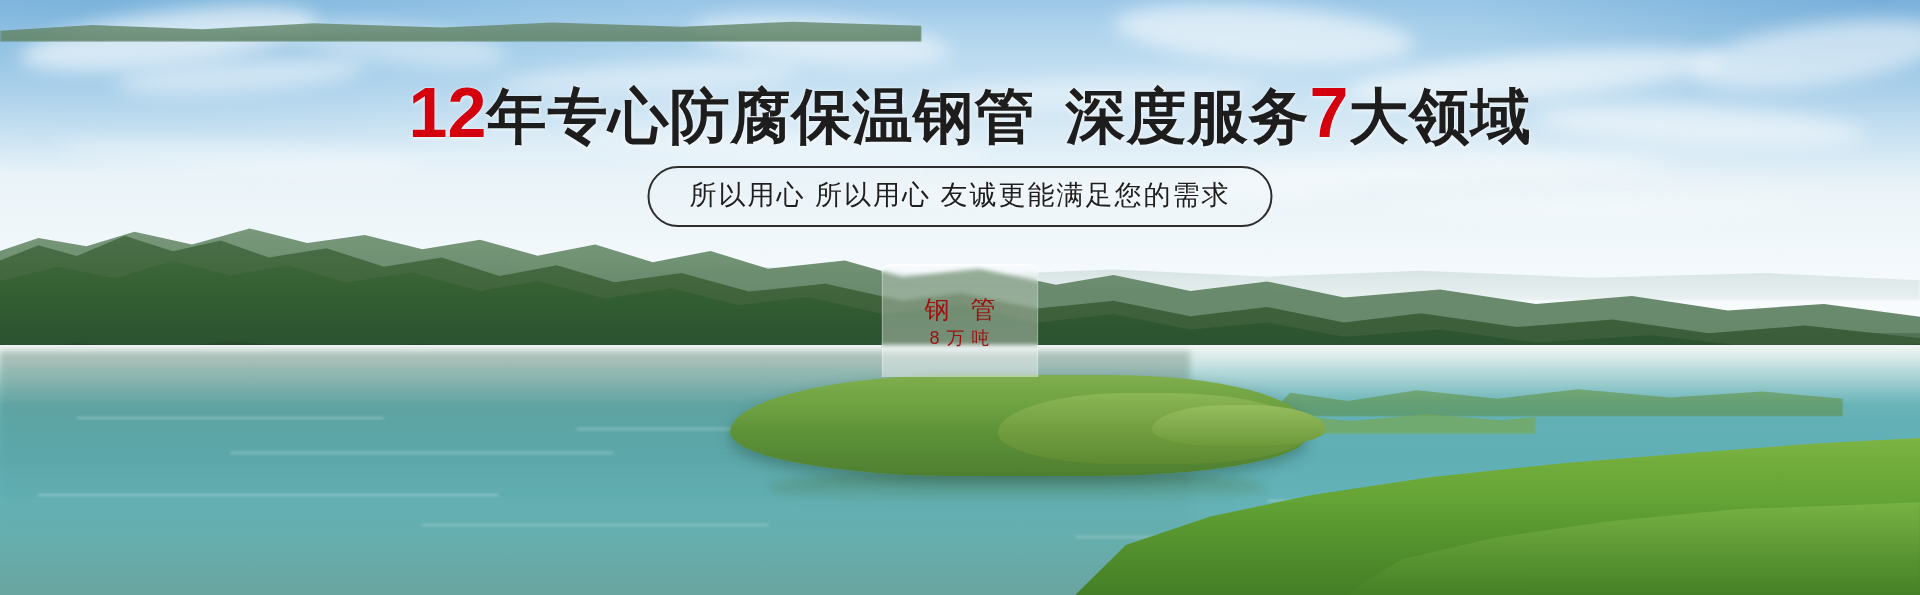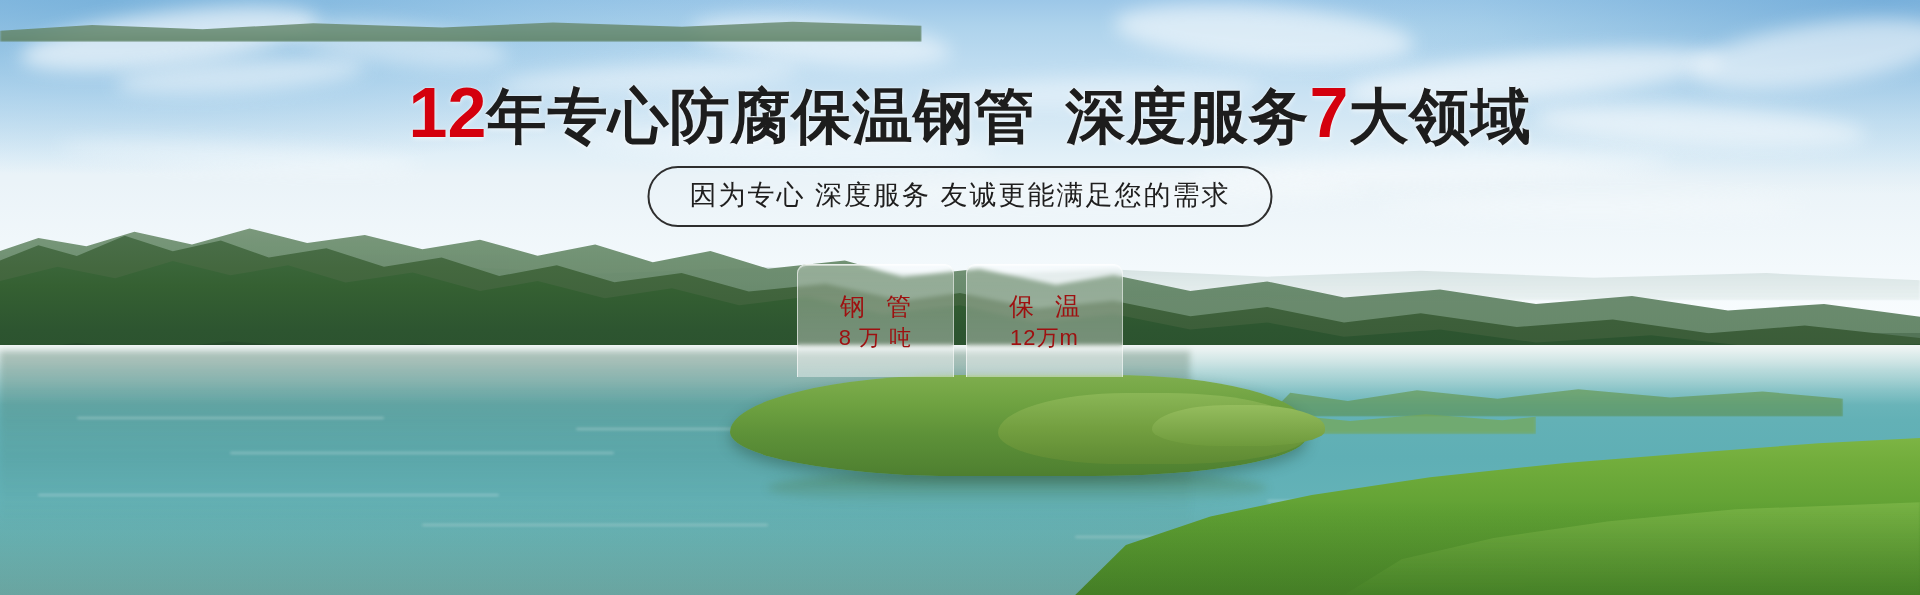--- a/index.html
+++ b/index.html
@@ -264,21 +264,21 @@
     box-shadow: inset 0 1px 0 rgba(255,255,255,.5);
   }
   .card-label {
     font-size: 25px;
     color: #9e1010;
     letter-spacing: 7px;
     text-indent: 7px;
     font-weight: 400;
   }
   .card-value {
-    font-size: 22px;
+    font-size: 18px;
     color: #9e1010;
     letter-spacing: 1px;
     font-weight: 400;
     text-align: right;
   }
   .card-value sup { font-size: .62em; vertical-align: super; }
 </style>
 </head>
 <body>
 
@@ -333,30 +333,26 @@
   <div class="grass-fore"></div>
   <div class="grass-fore2"></div>
   <div class="layer bottom-vig"></div>
 
   <div class="content">
 
     <div class="headline">
       <span class="num">12</span><span>年专心防腐保温钢管</span><span class="gap"></span><span>深度服务</span><span class="num">7</span><span>大领域</span>
     </div>
 
-    <div class="subtitle-pill">因为专心 深度服务  友诚更能满足您的需求</div>
+    <div class="subtitle-pill">所以用心 所以用心  友诚更能满足您的需求</div>
 
     <div class="cards">
 
       <div class="card">
         <div class="card-label">钢 管</div>
         <div class="card-value"><span>8 万 吨</span></div>
       </div>
 
 
-      <div class="card">
-        <div class="card-label">保 温</div>
-        <div class="card-value"><span>12万m</span></div>
-      </div>
 
     </div>
   </div>
 </div>
 
 </body></html>

